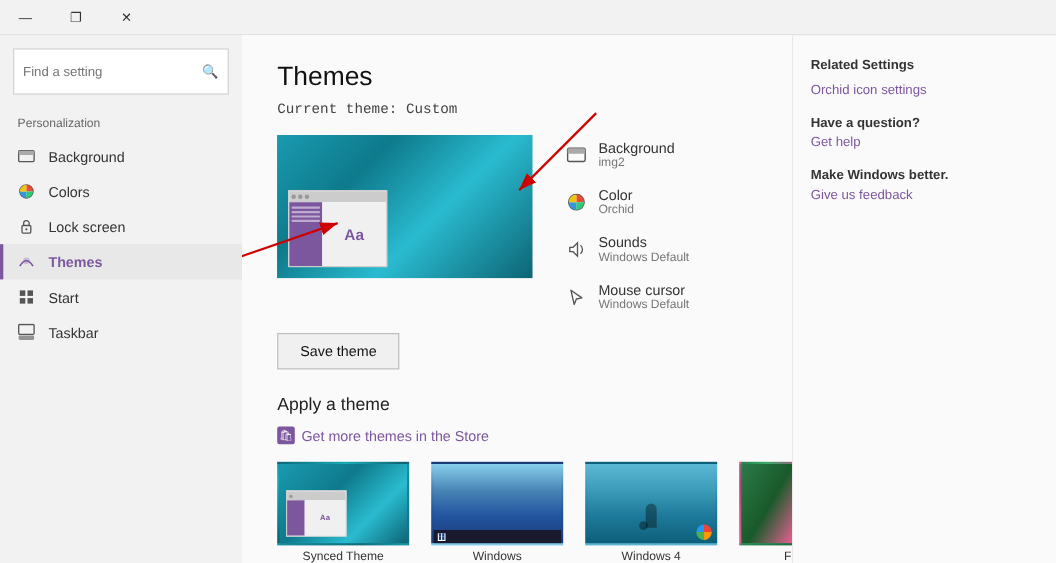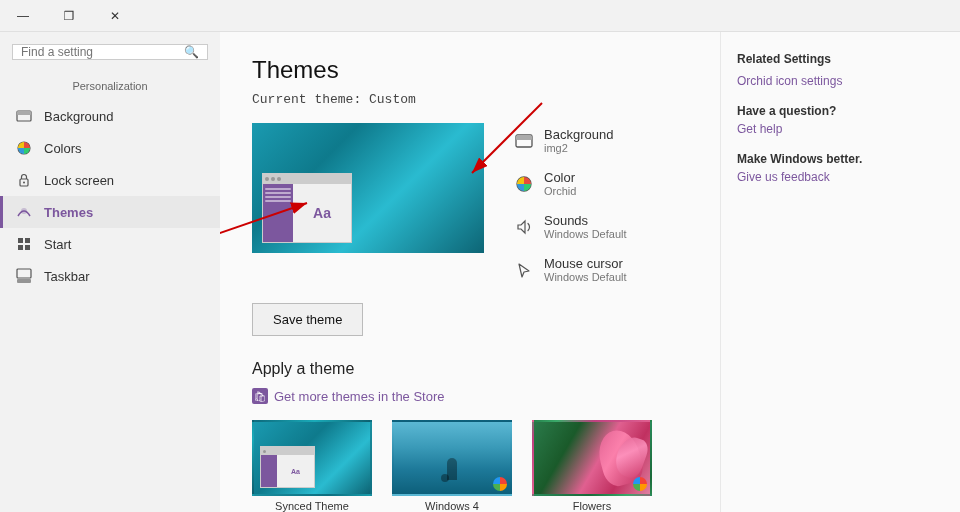--- a/index.html
+++ b/index.html
@@ -68,38 +68,37 @@
       padding: 12px 0;
       flex-shrink: 0;
       overflow-y: auto;
     }
     .search-box {
       margin: 0 12px 16px 12px;
       display: flex;
       align-items: center;
       border: 1px solid #ccc;
       background: white;
-      padding: 0 8px;
+      padding: 13px 8px;
     }
     .search-box input {
       border: none;
       outline: none;
       font-size: 12px;
       flex: 1;
       background: transparent;
       color: #555;
     }
     .search-box .search-icon-span { color: #666; font-size: 12px; }
 
     .sidebar-section-label {
       font-size: 11px;
       color: #666;
       padding: 4px 16px 8px 16px;
       font-weight: 400;
-      text-align: center;
     }
     .sidebar-item {
       display: flex;
       align-items: center;
       padding: 8px 16px;
       cursor: pointer;
       font-size: 13px;
       color: #333;
       gap: 12px;
     }
@@ -569,20 +568,34 @@
             </div>
             <div style="display:flex;height:calc(100% - 8px);">
               <div style="width:16px;background:#7c579e;"></div>
               <div style="flex:1;background:#f0f0f0;display:flex;align-items:center;justify-content:center;font-size:7px;color:#7c579e;font-weight:bold;">Aa</div>
             </div>
           </div>
         </div>
         <span class="theme-card-label">Synced Theme</span>
       </div>
 
+      <div class="theme-card">
+        <div class="theme-card-img theme-windows">
+          <div style="position:absolute;top:0;left:0;right:0;bottom:0;background:linear-gradient(180deg,#87ceeb 0%,#4682b4 35%,#2255a0 65%,#1a3a7a 100%);"></div>
+          <div class="theme-win-taskbar">
+            <div class="theme-win-start" style="width:7px;height:7px;background:white;display:flex;flex-wrap:wrap;gap:0.5px;padding:0.5px;">
+              <div style="width:2.5px;height:2.5px;background:#1a3a7a;"></div>
+              <div style="width:2.5px;height:2.5px;background:#1a3a7a;"></div>
+              <div style="width:2.5px;height:2.5px;background:#1a3a7a;"></div>
+              <div style="width:2.5px;height:2.5px;background:#1a3a7a;"></div>
+            </div>
+          </div>
+        </div>
+        <span class="theme-card-label">Windows</span>
+      </div>
 
       <div class="theme-card">
         <div class="theme-card-img theme-windows10">
           <div style="position:absolute;top:0;left:0;right:0;bottom:0;background:linear-gradient(180deg,#5bb8d4 0%,#3a9ab8 35%,#1e7a9a 65%,#0d5f7a 100%);"></div>
 
           <div style="position:absolute;bottom:14px;left:50%;transform:translateX(-50%);width:10px;height:22px;background:rgba(0,0,0,0.35);border-radius:5px 5px 0 0;"></div>
           <div style="position:absolute;bottom:12px;left:44%;transform:translateX(-50%);width:8px;height:8px;background:rgba(0,0,0,0.35);border-radius:50%;"></div>
 
           <div style="position:absolute;bottom:3px;right:3px;width:14px;height:14px;border-radius:50%;background:conic-gradient(#f44336 0deg 90deg, #ff9800 90deg 180deg, #4caf50 180deg 270deg, #2196f3 270deg 360deg);"></div>
         </div>

